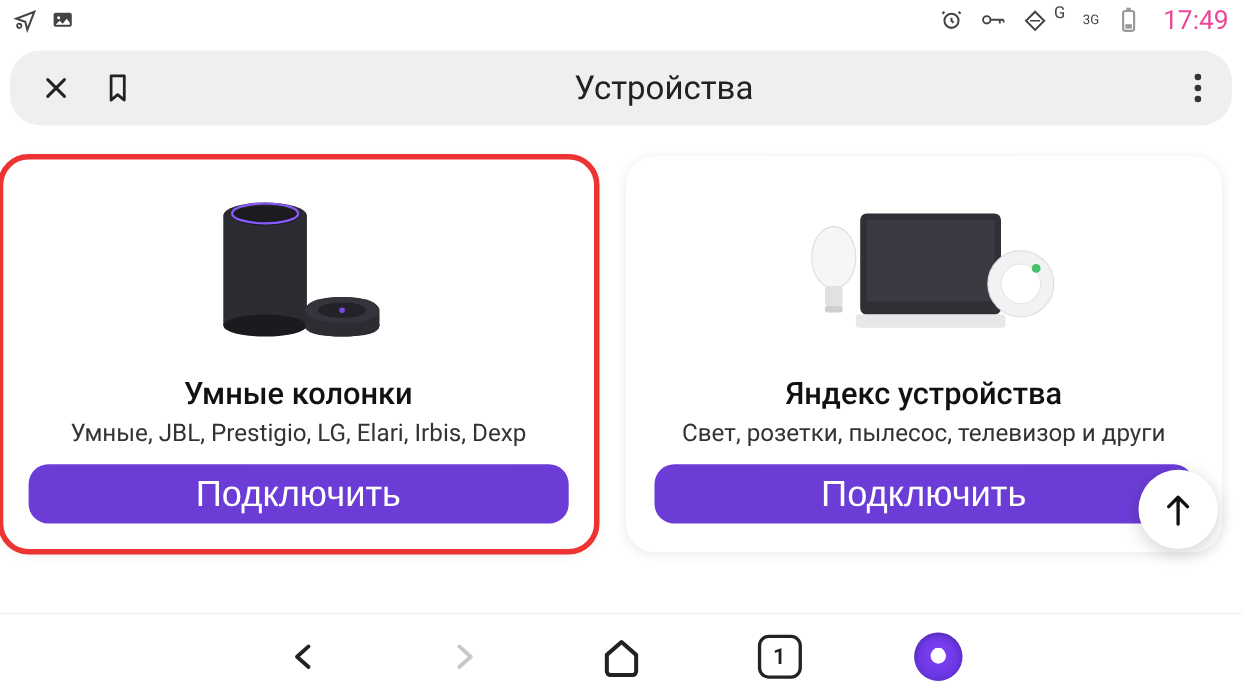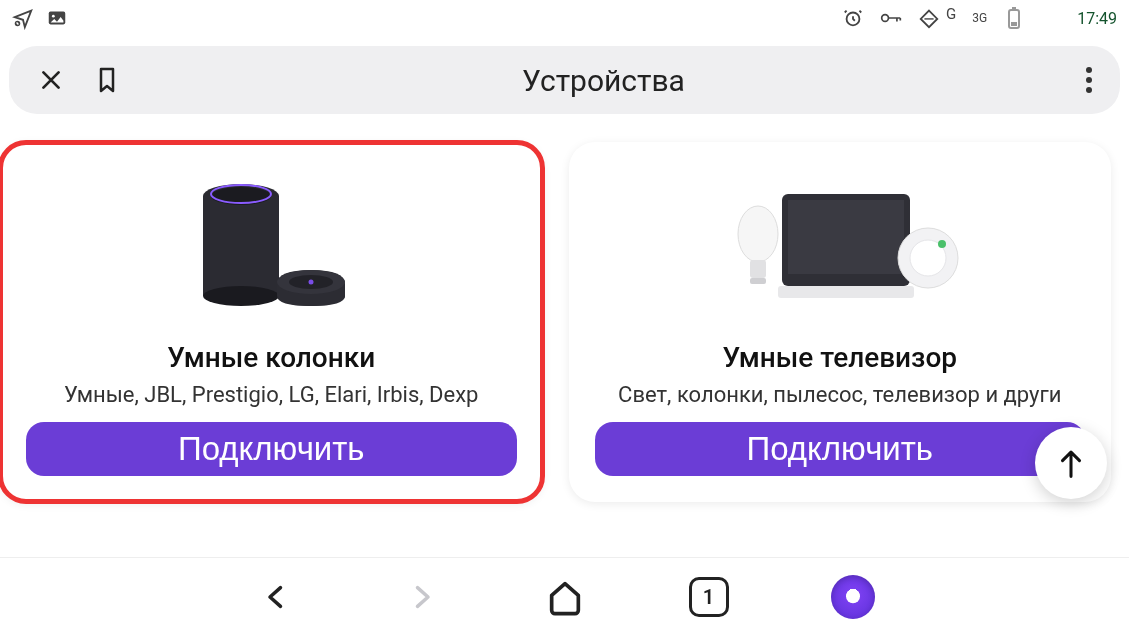--- a/index.html
+++ b/index.html
@@ -2,21 +2,21 @@
 <html><head>
 <meta charset="utf-8">
 <style>
   * { box-sizing: border-box; margin: 0; padding: 0; }
   html, body { width: 1129px; height: 635px; font-family: -apple-system, BlinkMacSystemFont, "Segoe UI", Roboto, sans-serif; background: #fff; overflow: hidden; }
   
   
   .status-bar { height: 36px; display: flex; align-items: center; padding: 0 12px; }
   .status-left { display: flex; gap: 12px; align-items: center; }
   .status-right { margin-left: auto; display: flex; gap: 16px; align-items: center; font-size: 16px; color: #444; }
-  .status-time { font-size: 16px; font-weight: 400; color: #14532d; margin-left: 36px; }
+  .status-time { font-size: 24px; font-weight: 400; color: #ec4899; margin-left: 4px; }
   .status-ico { width: 22px; height: 22px; display: flex; align-items: center; justify-content: center; }
   
   
   .addr-wrap { padding: 10px 9px; }
   .addr-bar { background: #efeff1; border-radius: 28px; height: 68px; display: flex; align-items: center; padding: 0 28px; }
   .addr-title { flex: 1; text-align: center; font-size: 30px; color: #222; }
   .addr-ico { width: 28px; height: 28px; display: flex; align-items: center; justify-content: center; }
   .addr-ico + .addr-ico { margin-left: 28px; }
   .dots3 { margin-left: auto; display: flex; flex-direction: column; gap: 4px; }
   .dots3 span { width: 6px; height: 6px; border-radius: 50%; background: #333; }
@@ -154,22 +154,22 @@
 
           <ellipse cx="38" cy="58" rx="20" ry="28" fill="#f6f6f6" stroke="#ddd" stroke-width="1"></ellipse>
           <rect x="30" y="84" width="16" height="18" rx="3" fill="#e1e1e3"></rect>
           <rect x="30" y="102" width="16" height="6" rx="2" fill="#cfcfd2"></rect>
 
           <circle cx="208" cy="82" r="30" fill="#f2f2f4" stroke="#ddd"></circle>
           <circle cx="208" cy="82" r="18" fill="#fff" stroke="#e5e5e8"></circle>
           <circle cx="222" cy="68" r="4" fill="#4ac06a"></circle>
         </svg>
       </div>
-      <div class="card-title">Умные телевизор</div>
-      <div class="card-sub">Свет, колонки, пылесос, телевизор и други</div>
+      <div class="card-title">Яндекс устройства</div>
+      <div class="card-sub">Свет, розетки, пылесос, телевизор и други</div>
       <button class="card-btn">Подключить</button>
     </div>
   </div>
 </div>
 
 <div class="fab">
   <svg width="30" height="34" viewBox="0 0 24 28" fill="none" stroke="#111" stroke-width="2.5" stroke-linecap="round" stroke-linejoin="round">
       <path d="M12 25V5M5 12l7-7 7 7"></path>
     </svg>
 </div>

